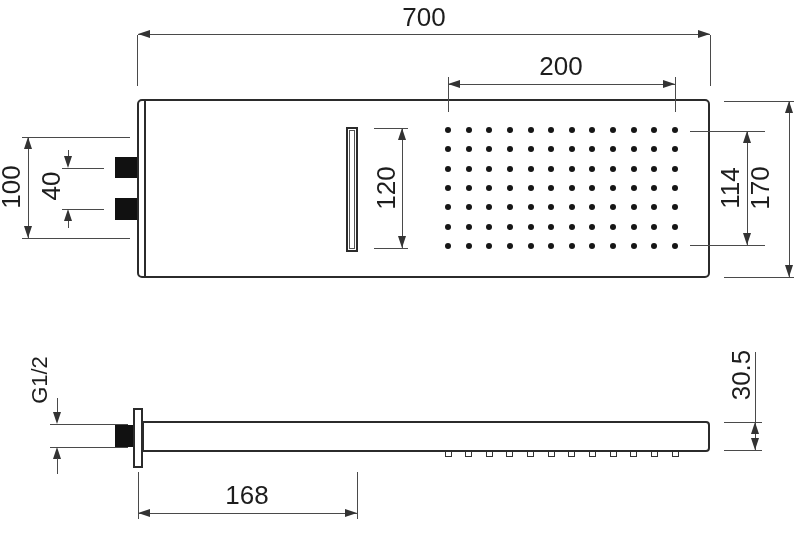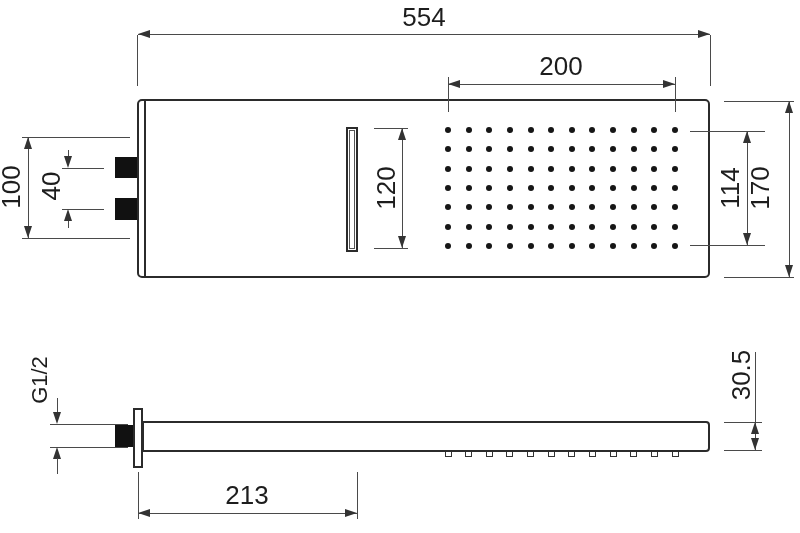--- a/index.html
+++ b/index.html
@@ -150,21 +150,21 @@
         <div class="dot" style="left: 672.04px; top: 242.98px;"></div>
       </div>
   </div>
 
   <div>
     <div class="vl" style="left:137px;top:35px;height:51px;"></div>
     <div class="vl" style="left:710px;top:35px;height:51px;"></div>
     <div class="hl" style="left:138px;top:34px;width:572px;"></div>
     <div class="ar l" style="left:138px;top:30px;"></div>
     <div class="ar r" style="left:698px;top:30px;"></div>
-    <div class="lbl" style="left:424px;top:17px;">554</div>
+    <div class="lbl" style="left:424px;top:17px;">700</div>
   </div>
 
   <div>
     <div class="vl" style="left:448px;top:77px;height:35px;"></div>
     <div class="vl" style="left:675px;top:77px;height:35px;"></div>
     <div class="hl" style="left:448px;top:84px;width:227px;"></div>
     <div class="ar l" style="left:448px;top:80px;"></div>
     <div class="ar r" style="left:663px;top:80px;"></div>
     <div class="lbl" style="left:561px;top:66px;">200</div>
   </div>
@@ -244,21 +244,21 @@
     <div class="vl" style="left:57px;top:458px;height:16px;"></div>
     <div class="lbl rot g12" style="left:40px;top:380px;">G1/2</div>
   </div>
 
   <div>
     <div class="vl" style="left:138px;top:472px;height:47px;"></div>
     <div class="vl" style="left:357px;top:472px;height:47px;"></div>
     <div class="hl" style="left:138px;top:513px;width:219px;"></div>
     <div class="ar l" style="left:138px;top:509px;"></div>
     <div class="ar r" style="left:345px;top:509px;"></div>
-    <div class="lbl" style="left:247px;top:495px;">213</div>
+    <div class="lbl" style="left:247px;top:495px;">168</div>
   </div>
 
   <div>
     <div class="hl" style="left:724px;top:422px;width:38px;"></div>
     <div class="hl" style="left:724px;top:450px;width:38px;"></div>
     <div class="vl" style="left:755px;top:352px;height:70px;"></div>
     <div class="vl" style="left:755px;top:422px;height:28px;"></div>
     <div class="ar u" style="left:751px;top:422px;"></div>
     <div class="ar d" style="left:751px;top:438px;"></div>
     <div class="lbl rot" style="left:741px;top:375px;">30.5</div>

